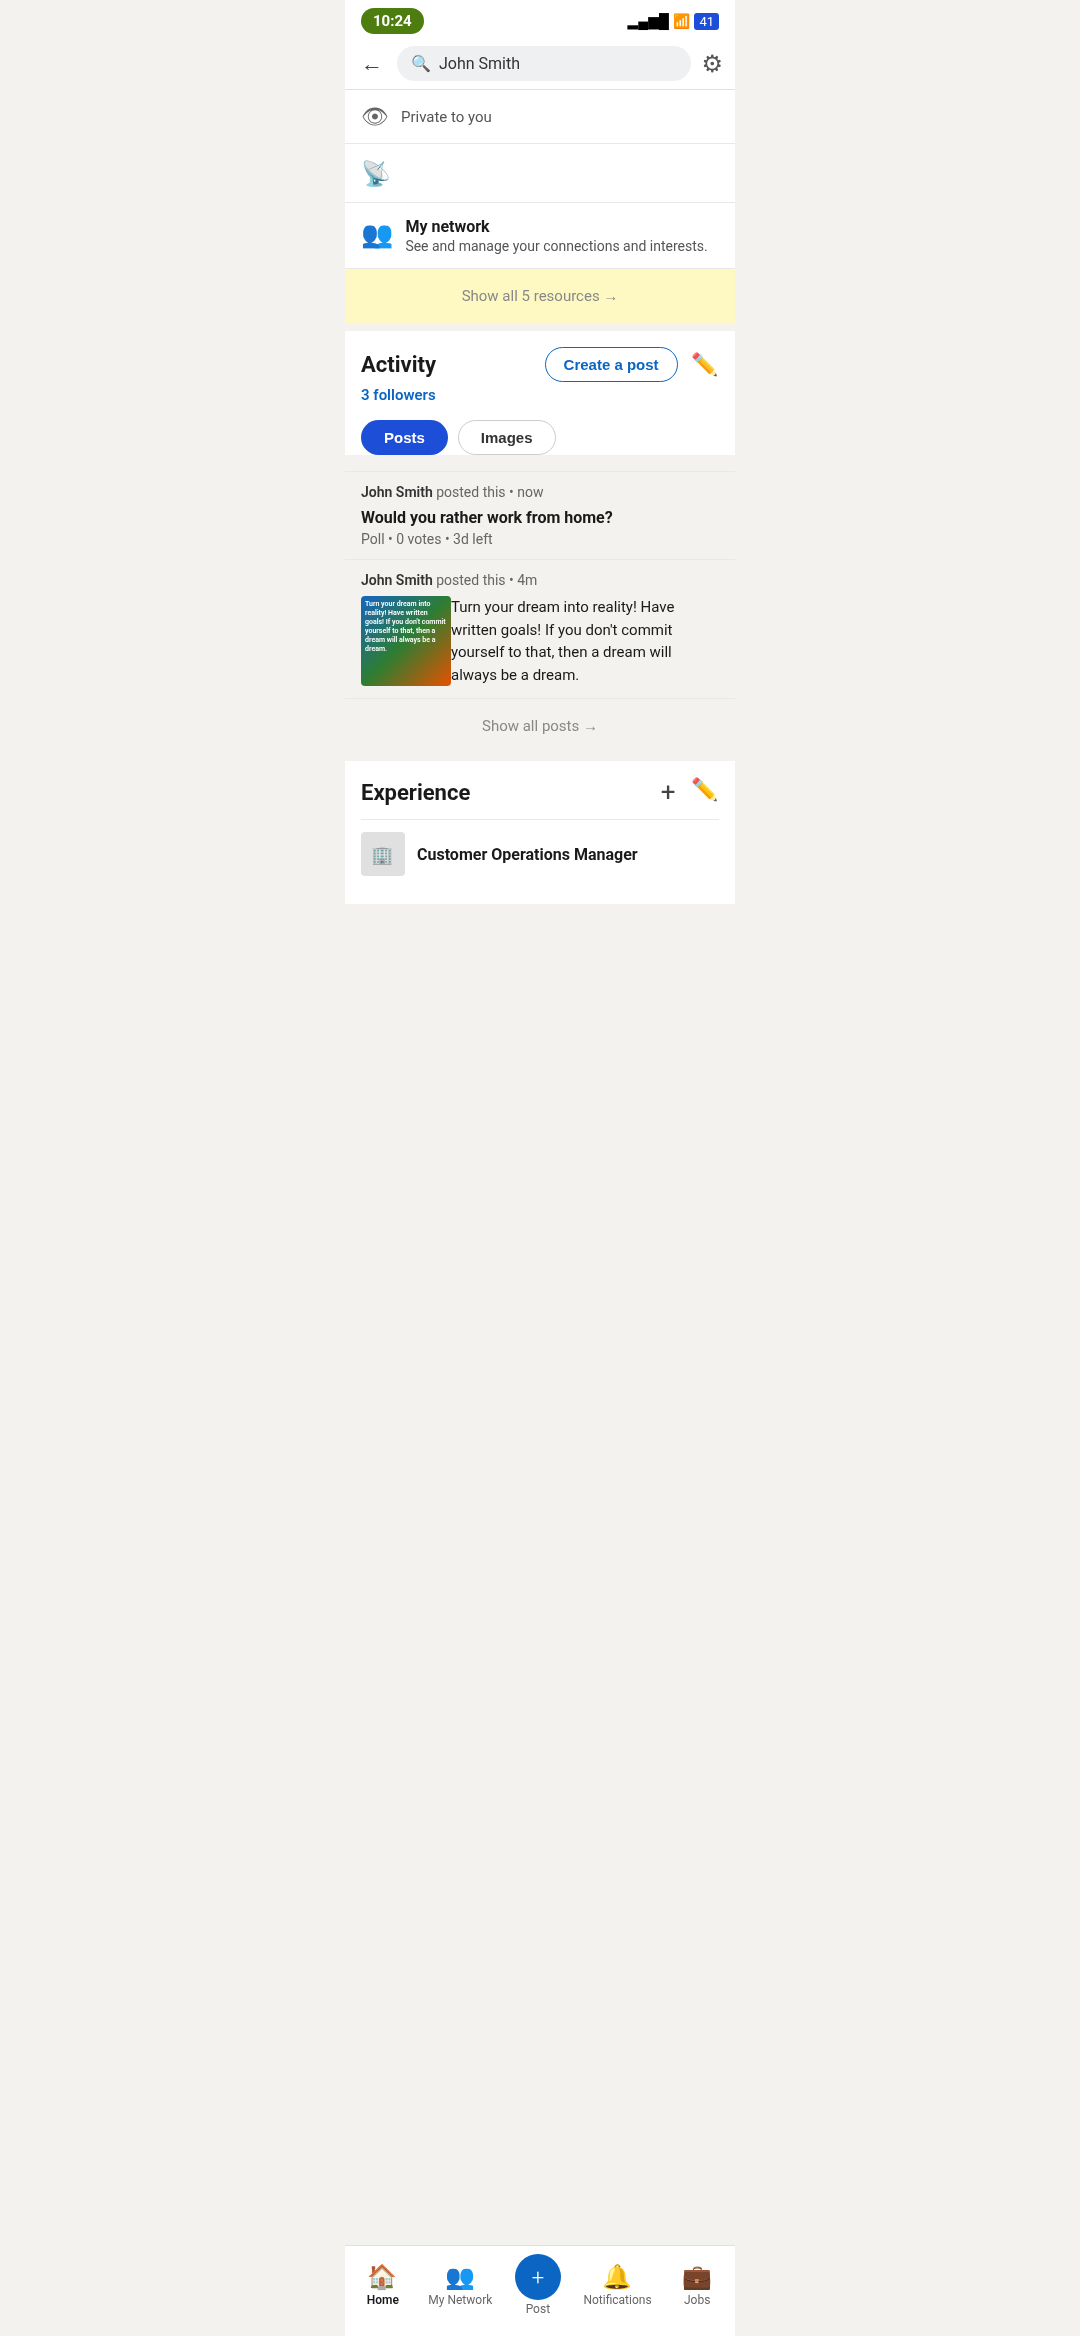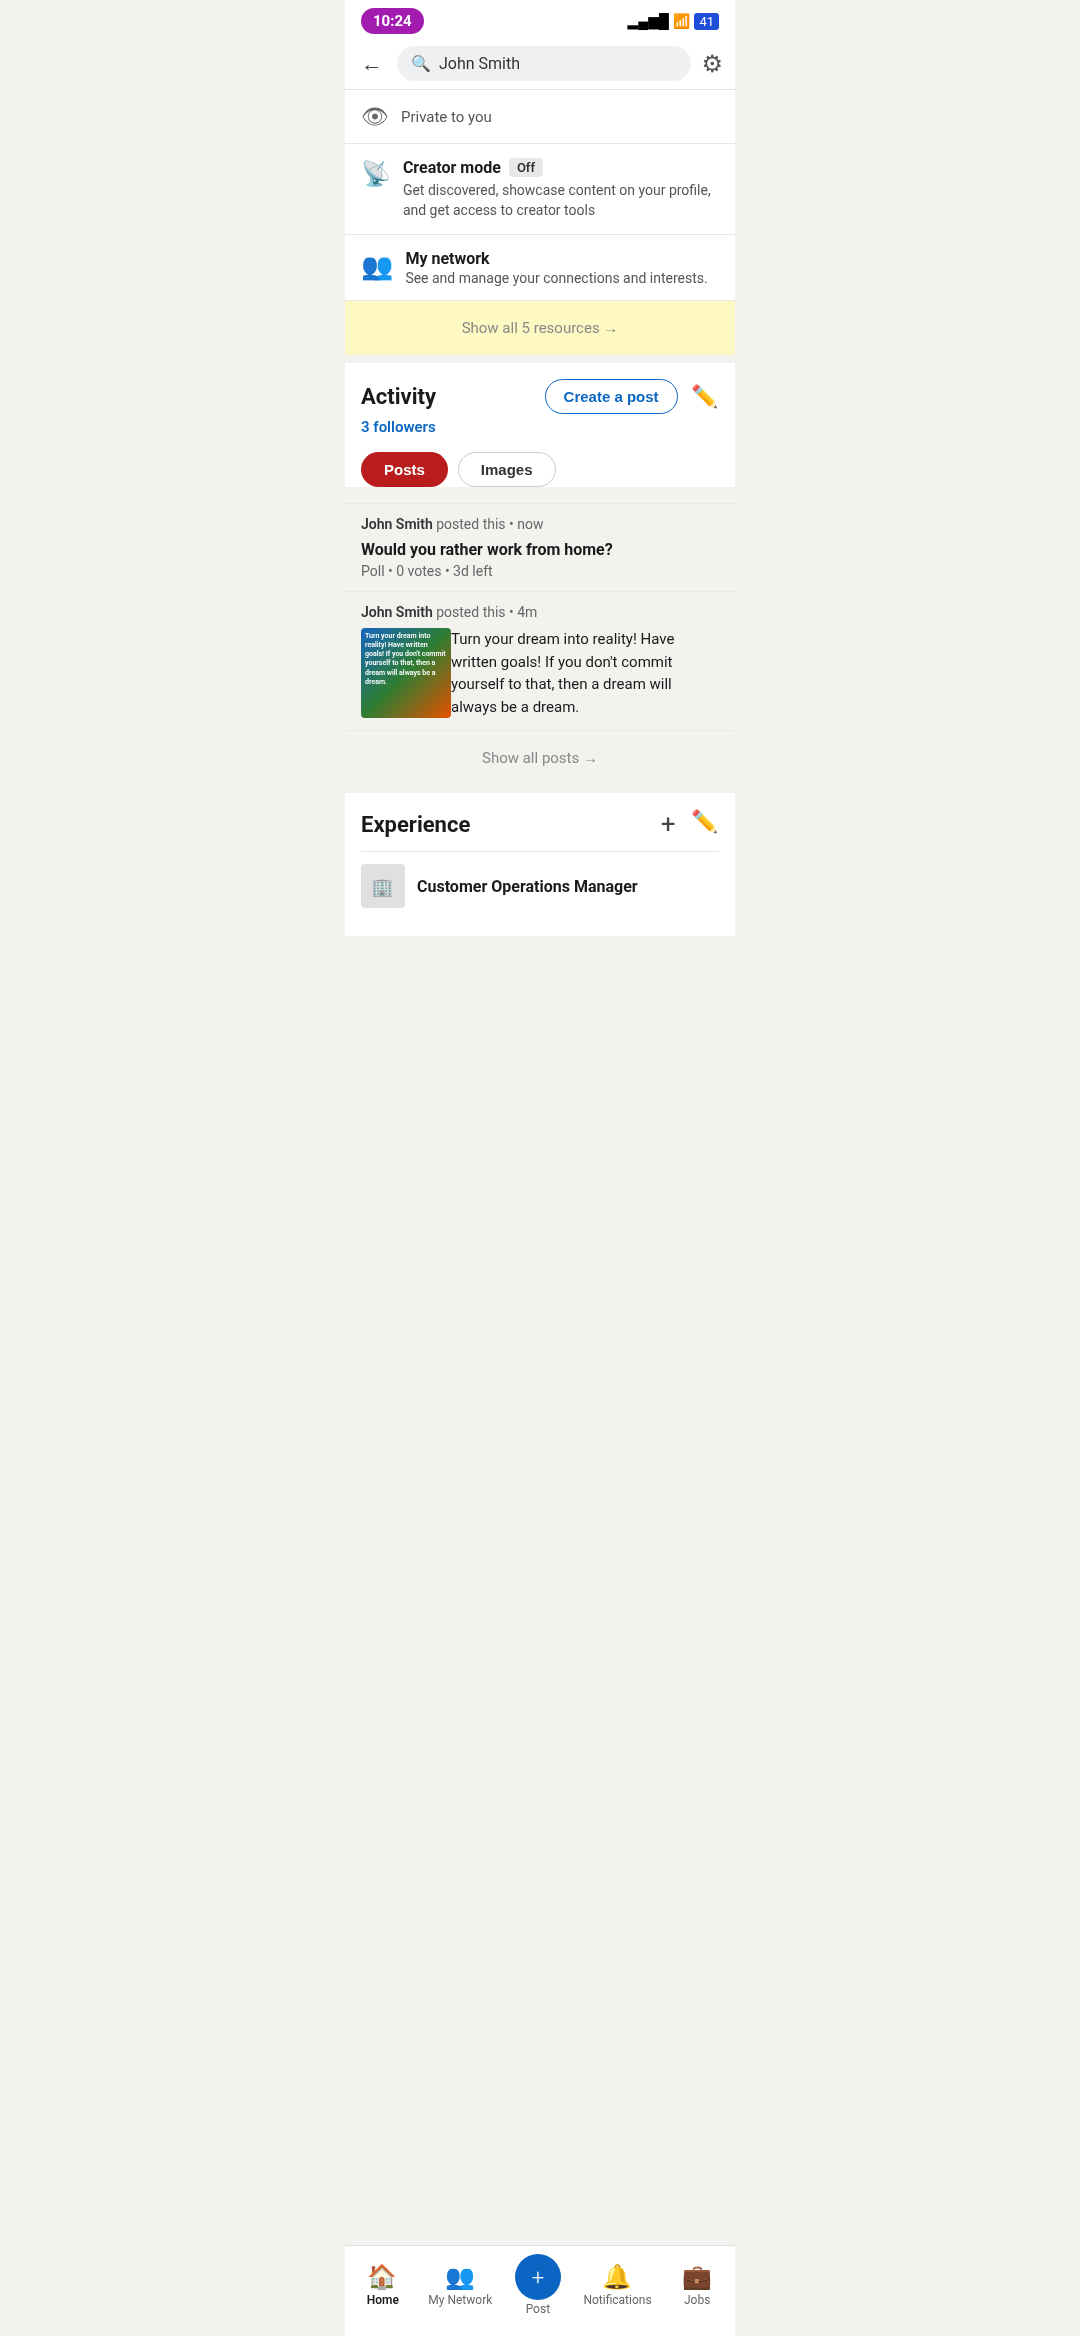--- a/index.html
+++ b/index.html
@@ -15,21 +15,21 @@
 
     
     .status-bar {
       display: flex;
       justify-content: space-between;
       align-items: center;
       padding: 8px 16px 4px;
       background: white;
     }
     .status-time {
-      background: #a21caf;
+      background: #4d7c0f;
       color: white;
       font-size: 15px;
       font-weight: 700;
       padding: 4px 12px;
       border-radius: 14px;
     }
     .status-icons {
       display: flex;
       align-items: center;
       gap: 4px;
@@ -170,21 +170,21 @@
     }
     .tab-btn {
       padding: 8px 22px;
       border-radius: 24px;
       font-size: 15px;
       font-weight: 600;
       cursor: pointer;
       border: 1.5px solid transparent;
     }
     .tab-active {
-      background: #b91c1c;
+      background: #1d4ed8;
       color: white;
     }
     .tab-inactive {
       background: white;
       color: #333;
       border: 1.5px solid #ccc;
     }
 
     
     .post-item {
@@ -342,27 +342,20 @@
 
 <div class="content-area">
 
   <div class="private-row">
     <span class="eye-icon">👁</span>
     <span class="private-text">Private to you</span>
   </div>
 
   <div class="creator-row">
     <span class="creator-icon">📡</span>
-    <div class="creator-content">
-      <div class="creator-title-row">
-        <span class="creator-title">Creator mode</span>
-        <span class="off-badge">Off</span>
-      </div>
-      <div class="creator-desc">Get discovered, showcase content on your profile, and get access to creator tools</div>
-    </div>
   </div>
 
   <div class="network-row">
     <span class="network-icon">👥</span>
     <div class="network-content">
       <div class="network-title">My network</div>
       <div class="network-desc">See and manage your connections and interests.</div>
     </div>
   </div>
 </div>

